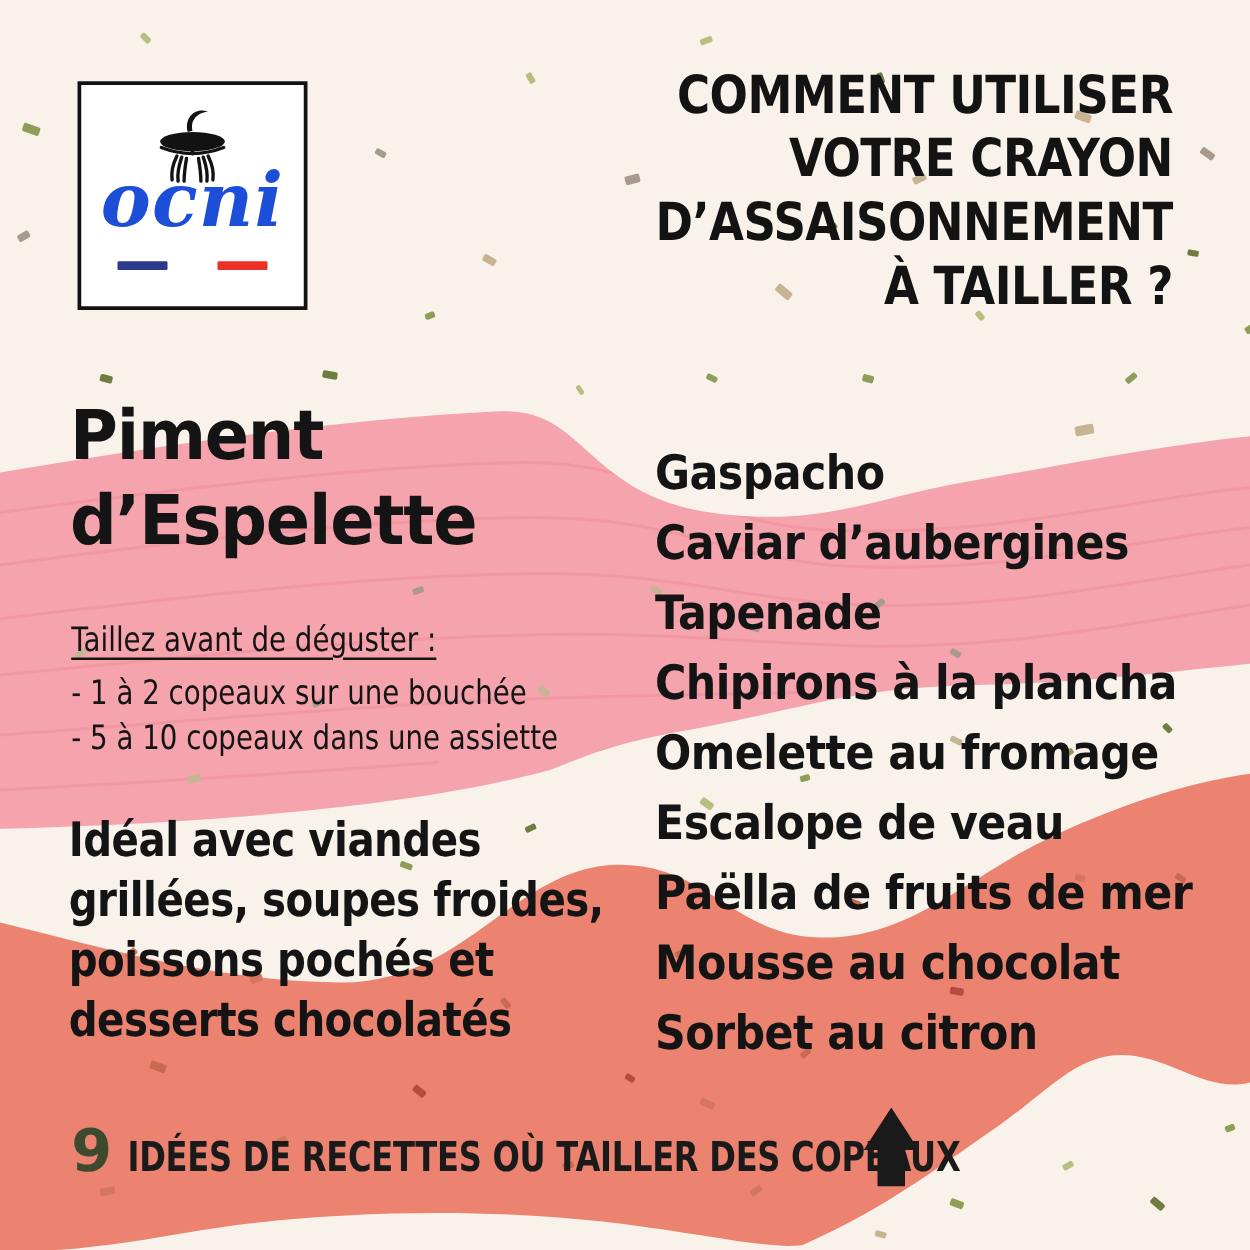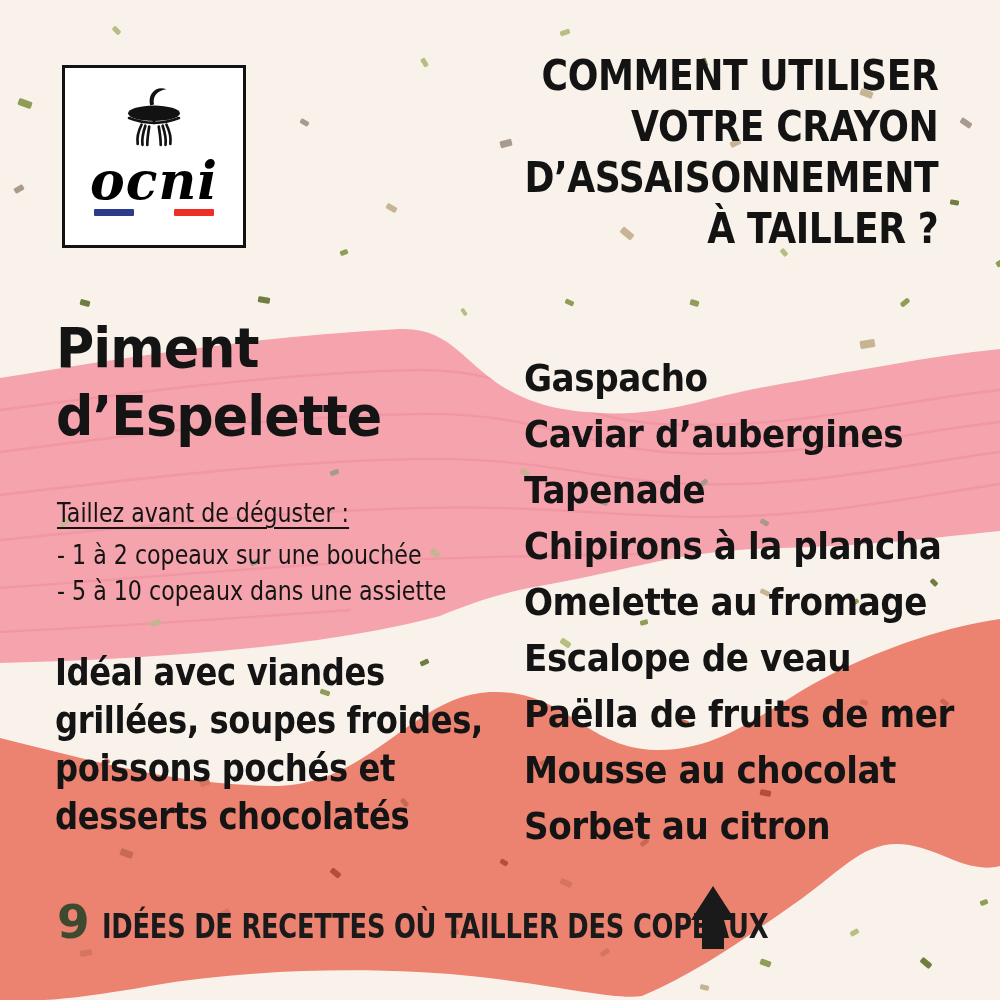--- a/index.html
+++ b/index.html
@@ -5,23 +5,23 @@
   html,body{margin:0;padding:0;}
   .canvas{position:relative;width:1000px;height:1000px;overflow:hidden;
     background:#f8f2ea;font-family:"DejaVu Sans",sans-serif;color:#141414;}
   .waves{position:absolute;inset:0;width:1000px;height:1000px;}
   .layer{position:absolute;z-index:2;}
 
   
   .logo-box{left:62px;top:65px;width:184px;height:183px;background:#ffffff;
     border:3px solid #121212;box-sizing:border-box;}
   .logo-icon{position:absolute;left:50%;top:16px;transform:translateX(-50%);}
-  .brand{position:absolute;left:0;right:0;top:82px;text-align:center;
+  .brand{position:absolute;left:0;right:0;top:58px;text-align:center;
     font-family:"DejaVu Serif",serif;font-style:italic;font-weight:bold;
-    font-size:52px;letter-spacing:1px;color:#000000;}
+    font-size:60px;letter-spacing:1px;color:#1d4ed8;}
   .flag{position:absolute;left:50%;top:141px;transform:translateX(-50%);
     width:120px;display:flex;justify-content:space-between;}
   .flag span{width:40px;height:7px;border-radius:1px;display:block;}
   .flag .b{background:#2b3a8c;} .flag .r{background:#ee2f26;}
 
   
   .title{right:62px;top:50px;text-align:right;font-weight:bold;font-size:42px;
     line-height:51px;letter-spacing:-0.5px;transform:scaleX(0.86);
     transform-origin:100% 0;color:#131313;white-space:nowrap;}
 

